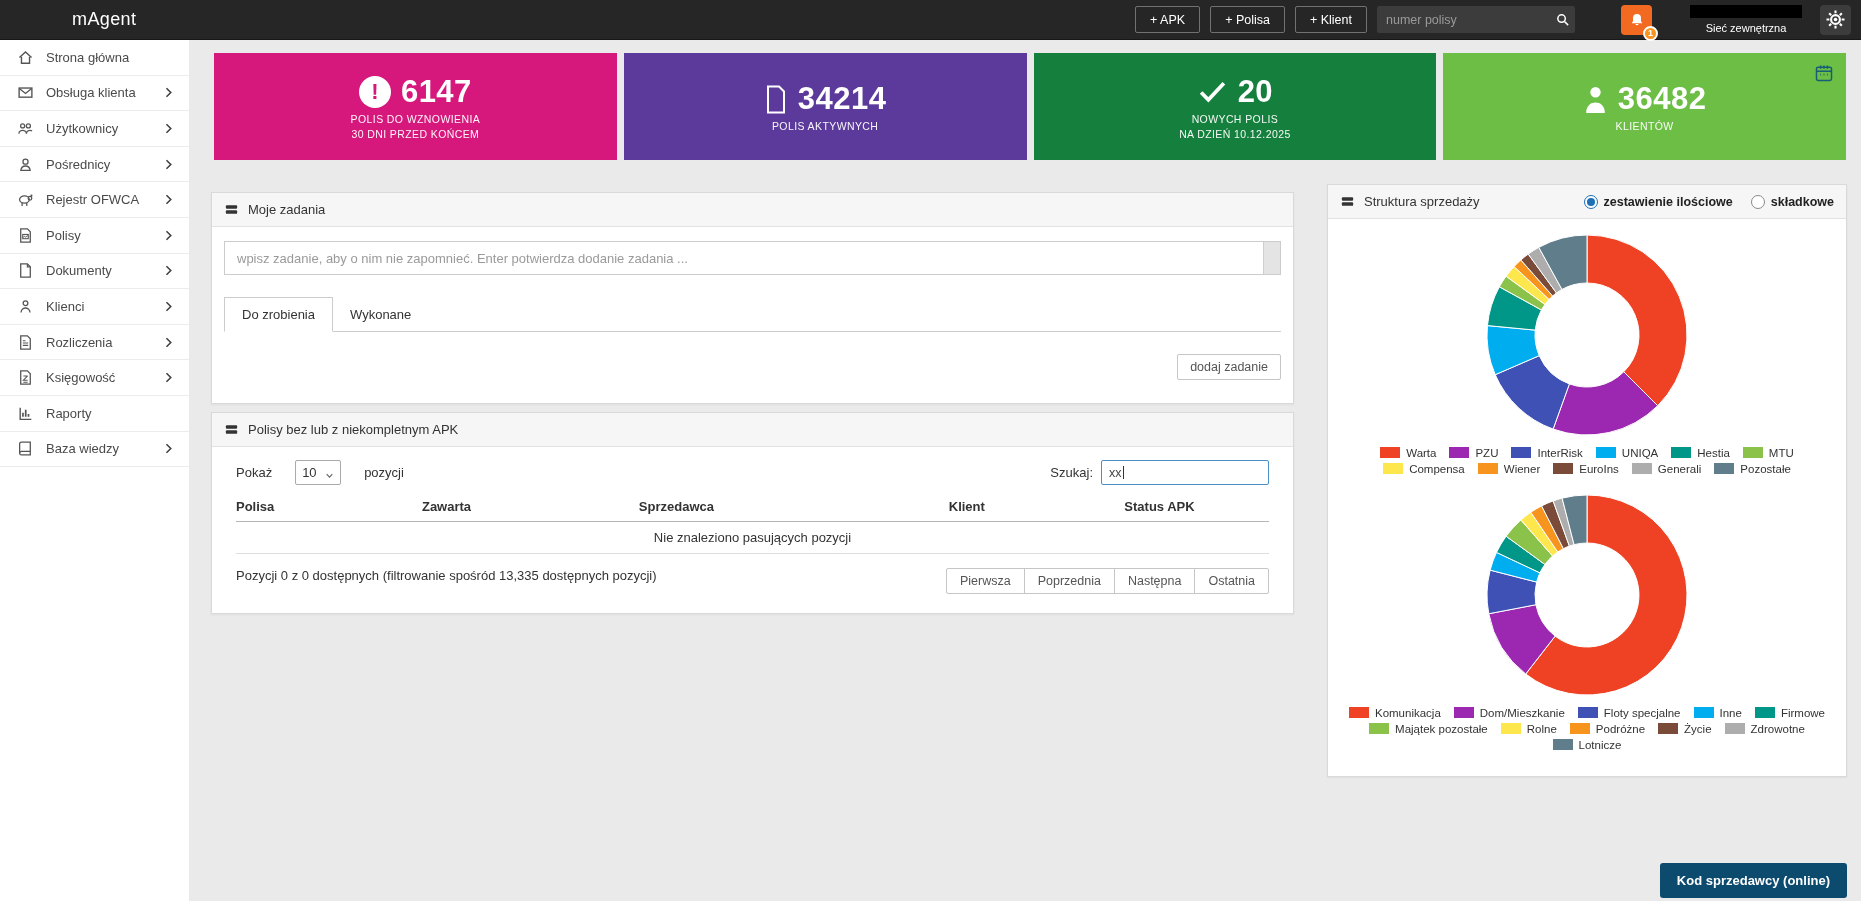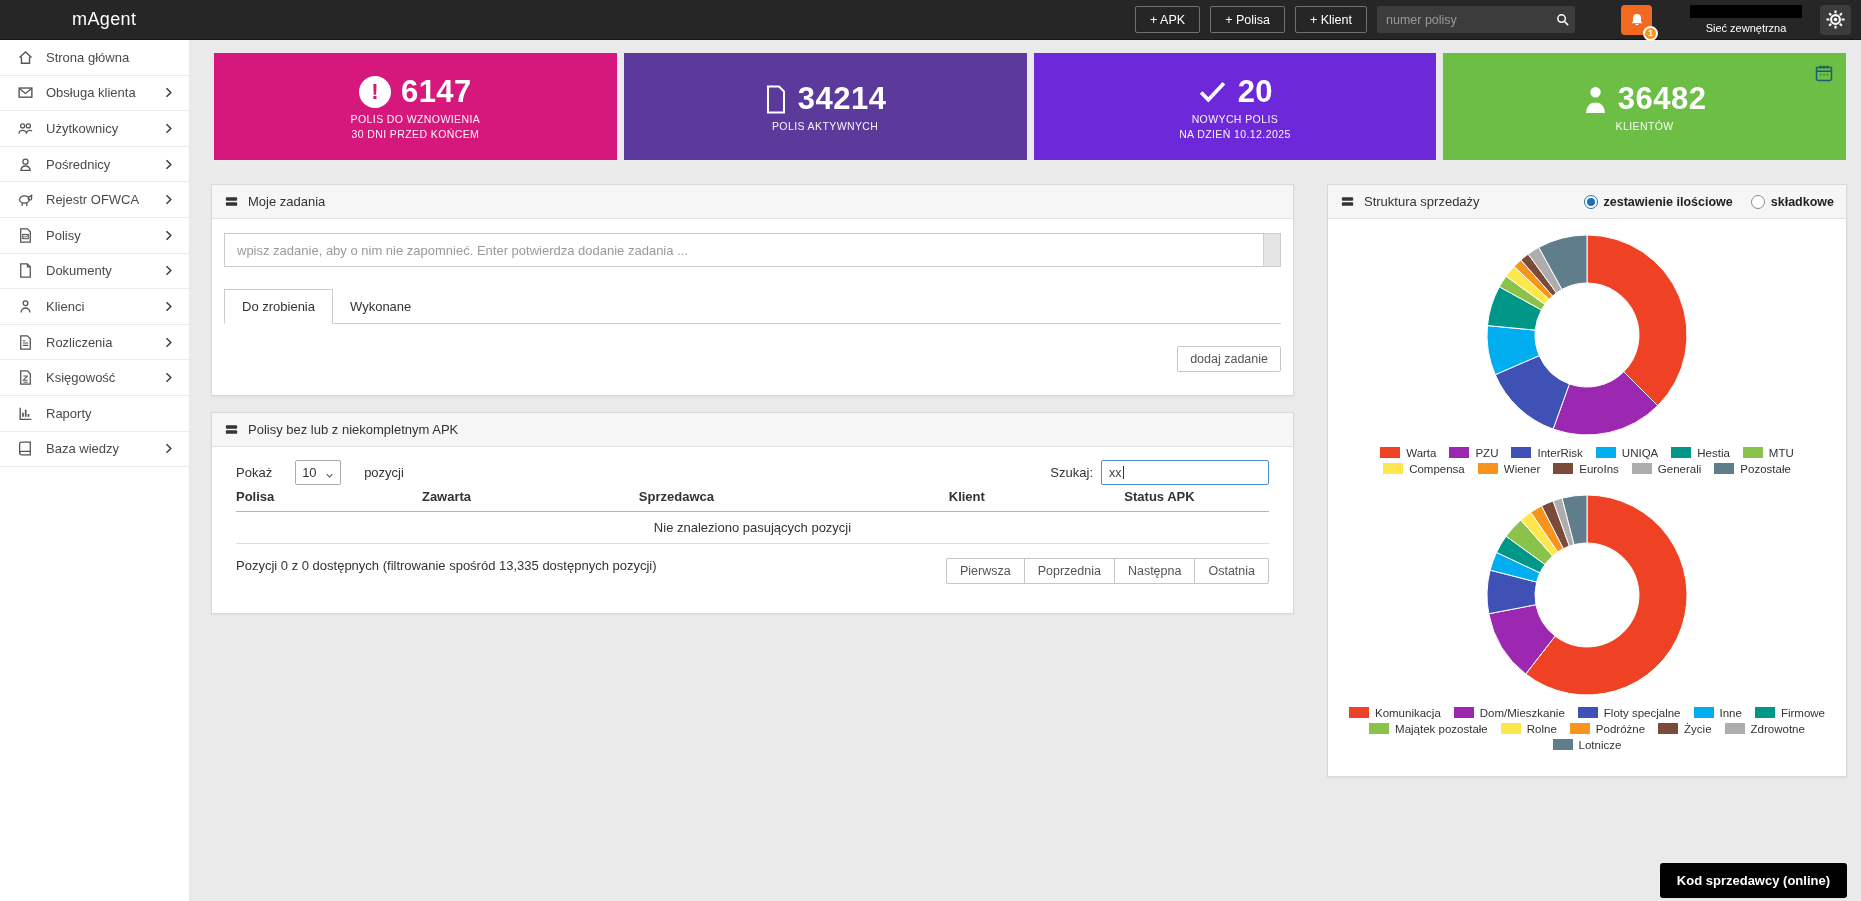--- a/index.html
+++ b/index.html
@@ -42,39 +42,39 @@
 .card .corner{position:absolute;top:10px;right:12px;width:20px;height:20px}
 .excl-circle{width:32px;height:32px;border-radius:50%;background:#fff;display:flex;align-items:center;justify-content:center;font-weight:bold;font-size:22px}
 
 
 .panel{position:absolute;background:#fff;border:1px solid #d9d9d9;box-shadow:0 1px 2px rgba(0,0,0,.05)}
 .panel-head{height:34px;background:#f6f6f6;border-bottom:1px solid #e2e2e2;display:flex;align-items:center;padding:0 12px;gap:9px}
 .panel-title{font-size:13px;color:#333}
 .ph-icon{width:15px;height:15px}
 .ph-icon svg{width:100%;height:100%;display:block}
 
-.tasks-panel{left:18px;top:144px;width:1083px;height:212px}
+.tasks-panel{left:18px;top:152px;width:1083px;height:212px}
 .task-input-wrap{margin:14px 12px 0;position:relative}
 .task-input{width:100%;height:34px;border:1px solid #ccc;padding:0 26px 0 12px;font-size:13px;color:#333;outline:none;background:#fff}
 .task-side{position:absolute;right:1px;top:1px;bottom:1px;width:17px;background:#e4e4e4;border-left:1px solid #cfcfcf;cursor:pointer}
 .tabs{display:flex;align-items:flex-end;margin:22px 12px 0;border-bottom:1px solid #ccc}
 .tab{padding:9px 17px;font-size:13px;color:#333;cursor:pointer;background:transparent;position:relative}
 .tab.active{background:#fff;border:1px solid #ccc;border-bottom:1px solid #fff;margin-bottom:-1px}
 .tab-content{display:flex;justify-content:flex-end;padding:22px 12px 0}
 .btn{display:inline-block;background:#fff;border:1px solid #c6c6c6;border-radius:2px;color:#555;font-size:12.5px;padding:5px 12px;cursor:pointer;white-space:nowrap}
 
 .apk-panel{left:18px;top:372px;width:1083px;height:202px}
 .apk-controls{display:flex;align-items:center;margin:13px 24px 0;font-size:13px}
 .show-group{display:flex;align-items:center;gap:23px}
 .fake-select{width:46px;height:25px;border:1px solid #aaa;border-radius:2px;display:flex;align-items:center;justify-content:space-between;padding:0 6px;cursor:pointer;color:#333;background:#fff}
 .fake-select .chev-d{width:9px;height:9px;color:#666}
 .search-group{margin-left:auto;display:flex;align-items:center;gap:8px}
 .fake-input{width:168px;height:25px;border:1px solid #4d90c9;border-radius:2px;display:flex;align-items:center;padding:0 7px;background:#fff;color:#444;font-size:12.5px}
 .caret{display:inline-block;width:1px;height:13px;background:#333;margin-left:1px}
-.apk-table{width:calc(100% - 48px);margin:0 24px 0;border-collapse:collapse}
+.apk-table{width:calc(100% - 48px);margin:10px 24px 0;border-collapse:collapse}
 .apk-table th{text-align:left;font-size:13px;font-weight:bold;color:#333;padding:4px 0 7px;border-bottom:1px solid #b5b5b5;cursor:pointer}
 .apk-table td{font-size:13px;color:#333;text-align:center;padding:8px 0;border-bottom:1px solid #ddd}
 .apk-footer{display:flex;align-items:flex-start;margin:14px 24px 0}
 .footer-info{font-size:13px;color:#333}
 .pagination{margin-left:auto;display:flex}
 .page-btn{background:#fff;border:1px solid #c6c6c6;color:#555;font-size:12.5px;padding:5px 13px;margin-left:-1px;cursor:pointer}
 .page-btn:first-child{border-radius:2px 0 0 2px;margin-left:0}
 .page-btn:last-child{border-radius:0 2px 2px 0}
 
 .sales-panel{left:1134px;top:144px;width:520px;height:593px}
@@ -317,21 +317,21 @@
       <div class="row1">
         <span style="display:flex">
           <svg width="24" height="31" viewBox="0 0 24 30">
               <path d="M4 2h11l5 5v21H4z" fill="none" stroke="#fff" stroke-width="2"></path>
             </svg>
         </span>
         <span class="big">34214</span>
       </div>
       <div class="sub">POLIS AKTYWNYCH</div>
     </div>
-    <div class="card" id="card-2" style="background: #6d28d9;">
+    <div class="card" id="card-2" style="background: #15803d;">
       <div class="row1">
         <span style="display:flex">
           <svg width="31" height="25" viewBox="0 0 30 24">
               <path d="M4 13l7 7L26 4" fill="none" stroke="#fff" stroke-width="3.6"></path>
             </svg>
         </span>
         <span class="big">20</span>
       </div>
       <div class="sub">NOWYCH POLIS</div>
       <div class="sub">NA DZIEŃ 10.12.2025</div>
@@ -575,14 +575,14 @@
           <span class="swatch" style="background: rgb(173, 173, 173);"></span>
           <span>Zdrowotne</span>
         </span>
         <span class="legend-item">
           <span class="swatch" style="background: rgb(96, 125, 139);"></span>
           <span>Lotnicze</span>
         </span>
       </div>
   </div>
 
-  <div class="seller-btn" id="seller-btn" style="background: #000000;">Kod sprzedawcy (online)</div>
+  <div class="seller-btn" id="seller-btn" style="background: #0c4a6e;">Kod sprzedawcy (online)</div>
 </div>
 
 </body></html>

